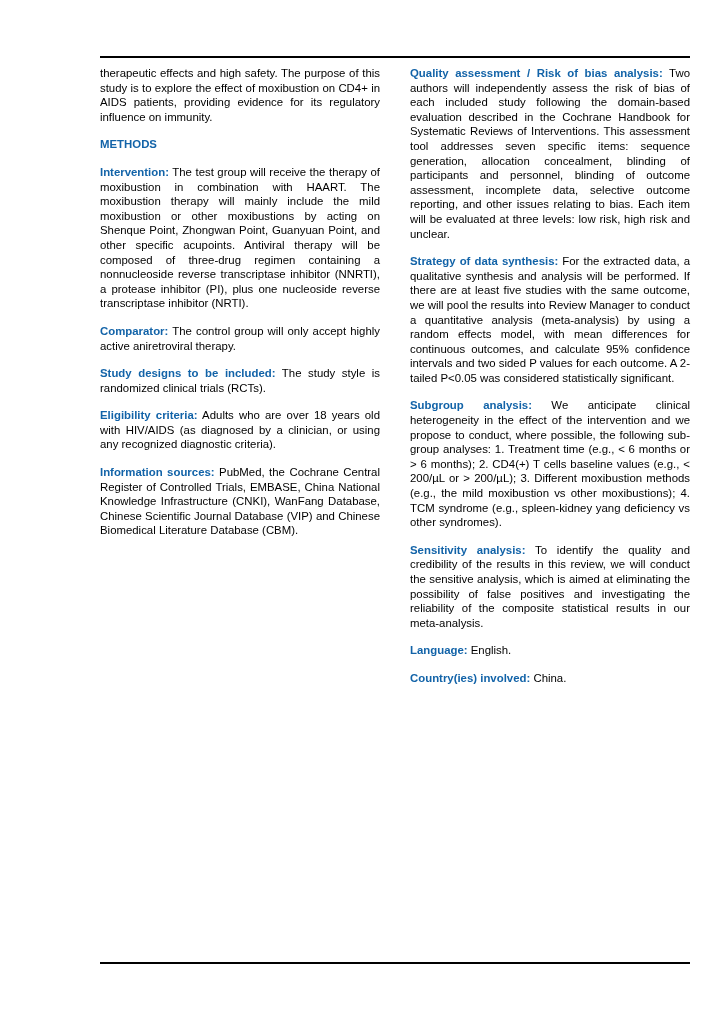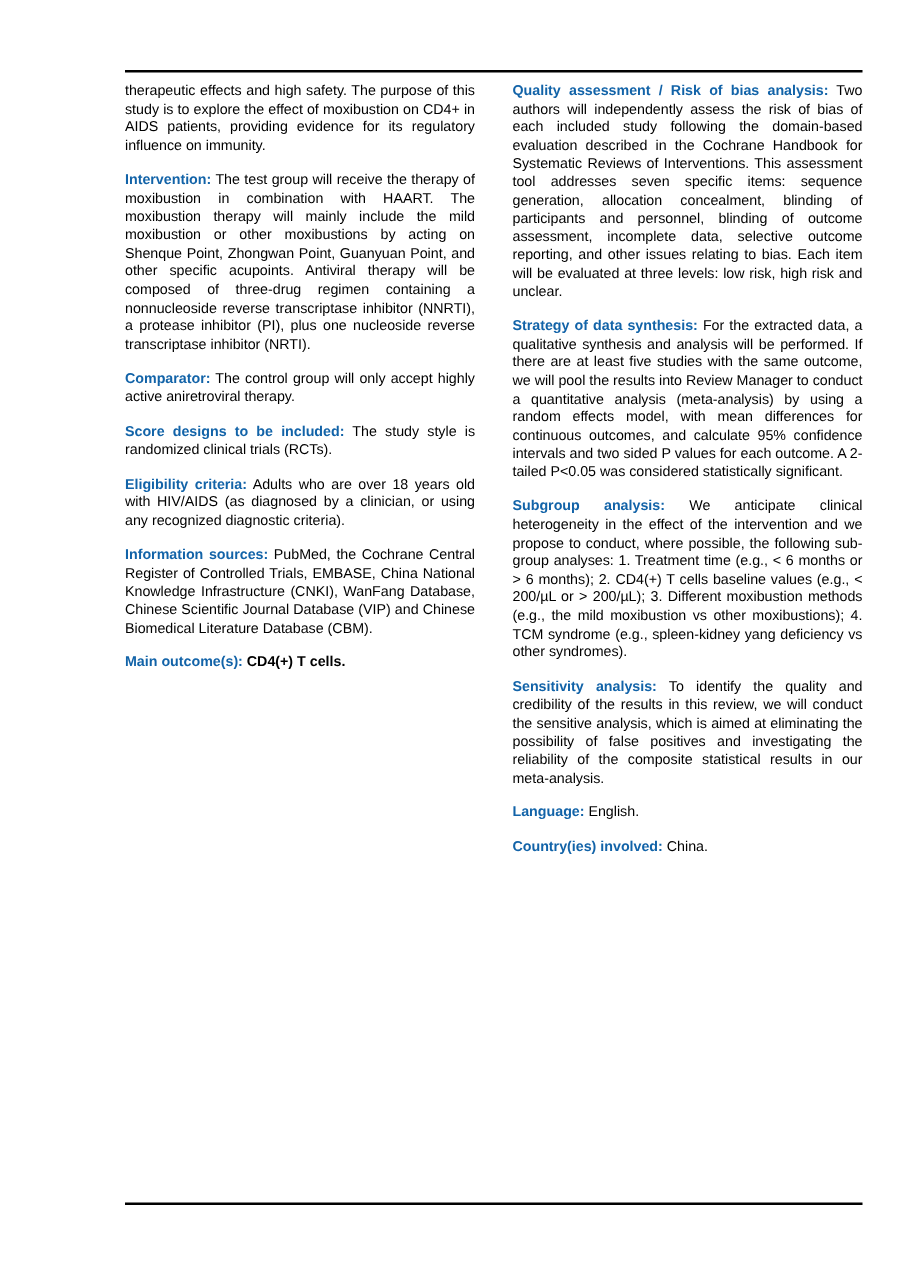--- a/index.html
+++ b/index.html
@@ -133,33 +133,33 @@
 <div class="page">
 
   <div class="rule-top"></div>
 
   <div class="columns">
 
     <div class="col">
 
       <p class="para">therapeutic effects and high safety. The purpose of this study is to explore the effect of moxibustion on CD4+ in AIDS patients, providing evidence for its regulatory influence on immunity.</p>
 
+      <p class="hd">METHODS</p>
 
 
       <p class="para"><span class="lbl">Intervention:</span><span> The test group will receive the therapy of moxibustion in combination with HAART. The moxibustion therapy will mainly include the mild moxibustion or other moxibustions by acting on Shenque Point, Zhongwan Point, Guanyuan Point, and other specific acupoints. Antiviral therapy will be composed of three-drug regimen containing a nonnucleoside reverse transcriptase inhibitor (NNRTI), a protease inhibitor (PI), plus one nucleoside reverse transcriptase inhibitor (NRTI).</span></p>
 
       <p class="para"><span class="lbl">Comparator:</span><span> The control group will only accept highly active aniretroviral therapy.</span></p>
 
-      <p class="para"><span class="lbl">Score designs to be included:</span><span> The study style is randomized clinical trials (RCTs).</span></p>
+      <p class="para"><span class="lbl">Study designs to be included:</span><span> The study style is randomized clinical trials (RCTs).</span></p>
 
       <p class="para"><span class="lbl">Eligibility criteria:</span><span> Adults who are over 18 years old with HIV/AIDS (as diagnosed by a clinician, or using any recognized diagnostic criteria).</span></p>
 
       <p class="para"><span class="lbl">Information sources:</span><span> PubMed, the Cochrane Central Register of Controlled Trials, EMBASE, China National Knowledge Infrastructure (CNKI), WanFang Database, Chinese Scientific Journal Database (VIP) and Chinese Biomedical Literature Database (CBM).</span></p>
 
-      <p class="para"><span class="lbl">Main outcome(s):</span><span class="bold"> CD4(+) T cells.</span></p>
 
 
     </div>
 
     <div class="col">
 
       <p class="para"><span class="lbl">Quality assessment / Risk of bias analysis:</span><span> Two authors will independently assess the risk of bias of each included study following the domain-based evaluation described in the Cochrane Handbook for Systematic Reviews of Interventions. This assessment tool addresses seven specific items: sequence generation, allocation concealment, blinding of participants and personnel, blinding of outcome assessment, incomplete data, selective outcome reporting, and other issues relating to bias. Each item will be evaluated at three levels: low risk, high risk and unclear.</span></p>
 
       <p class="para"><span class="lbl">Strategy of data synthesis:</span><span> For the extracted data, a qualitative synthesis and analysis will be performed. If there are at least five studies with the same outcome, we will pool the results into Review Manager to conduct a quantitative analysis (meta-analysis) by using a random effects model, with mean differences for continuous outcomes, and calculate 95% confidence intervals and two sided P values for each outcome. A 2-tailed P&lt;0.05 was considered statistically significant.</span></p>
 

